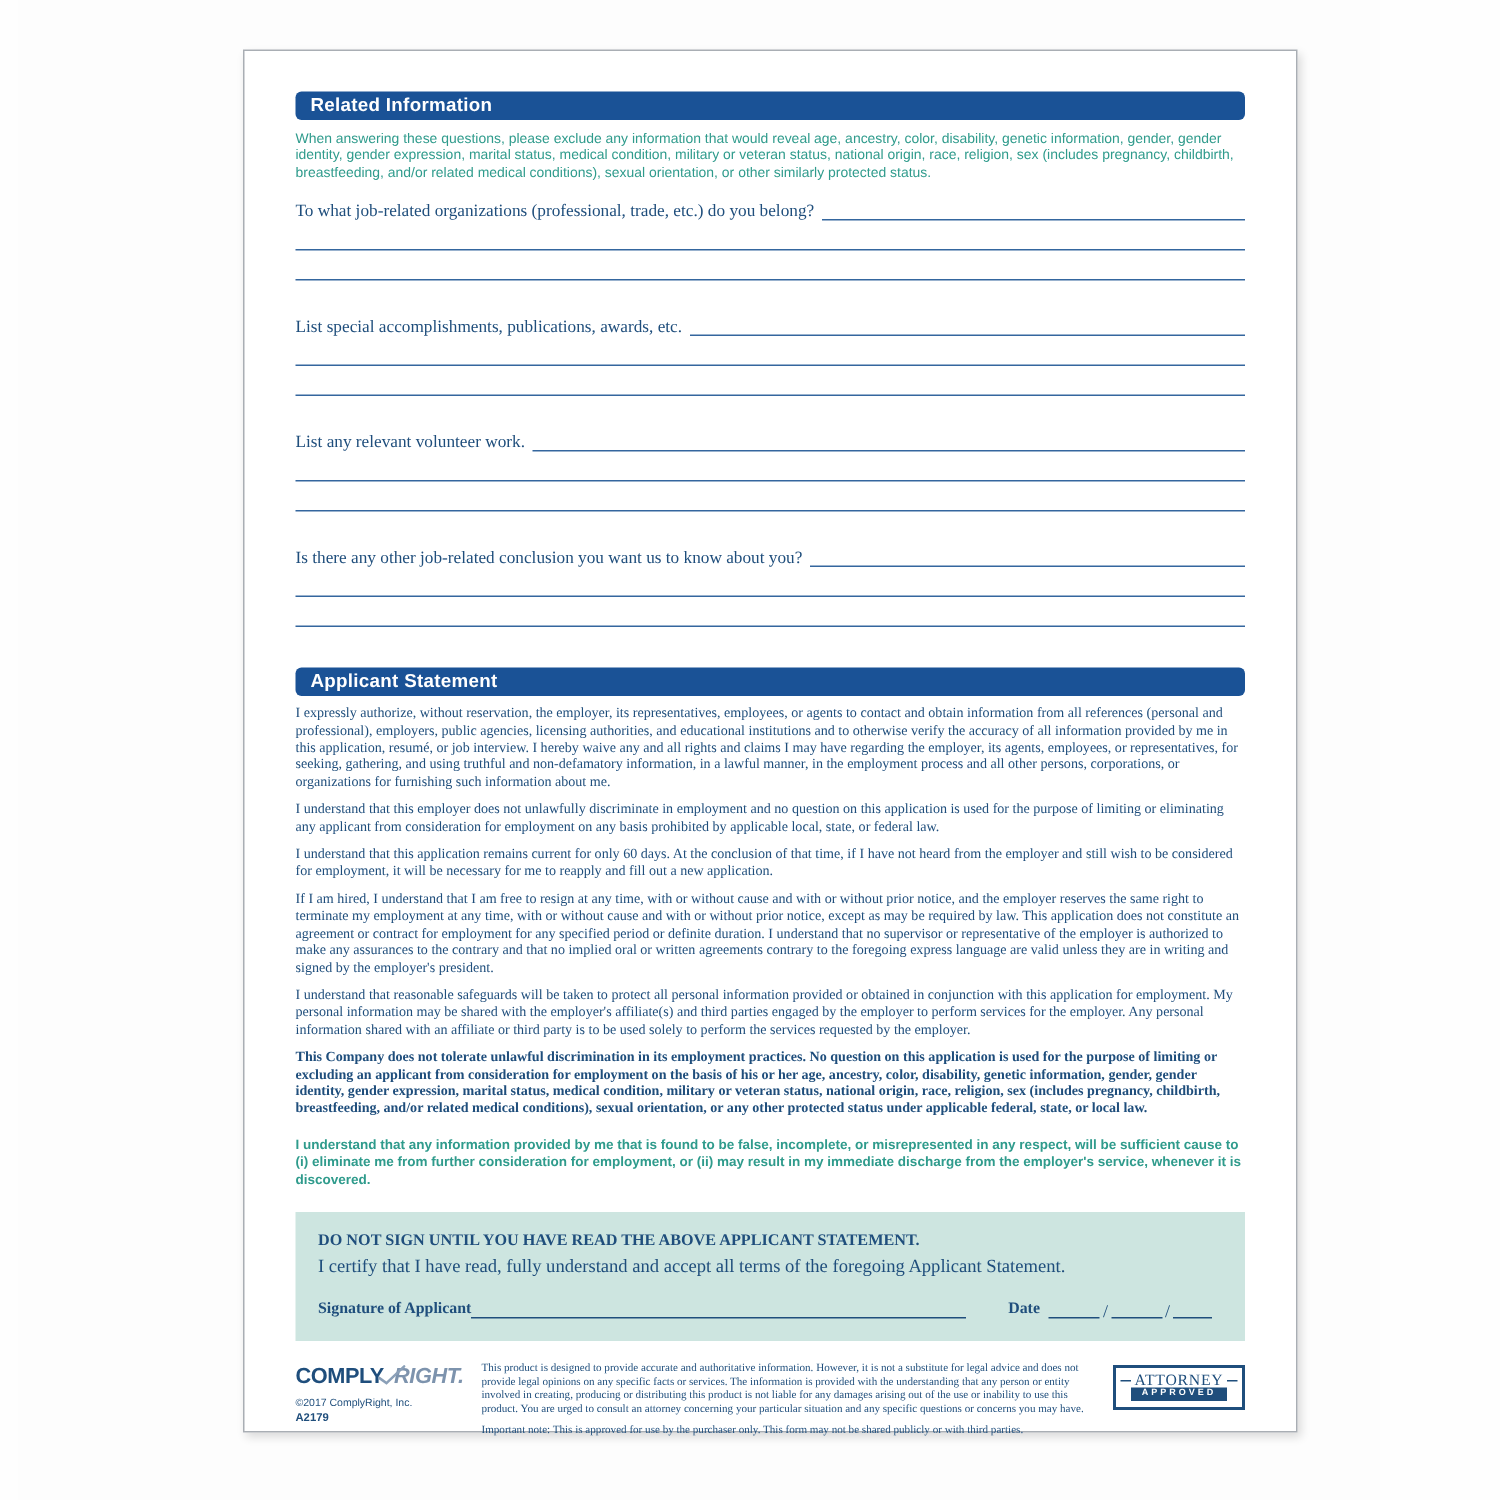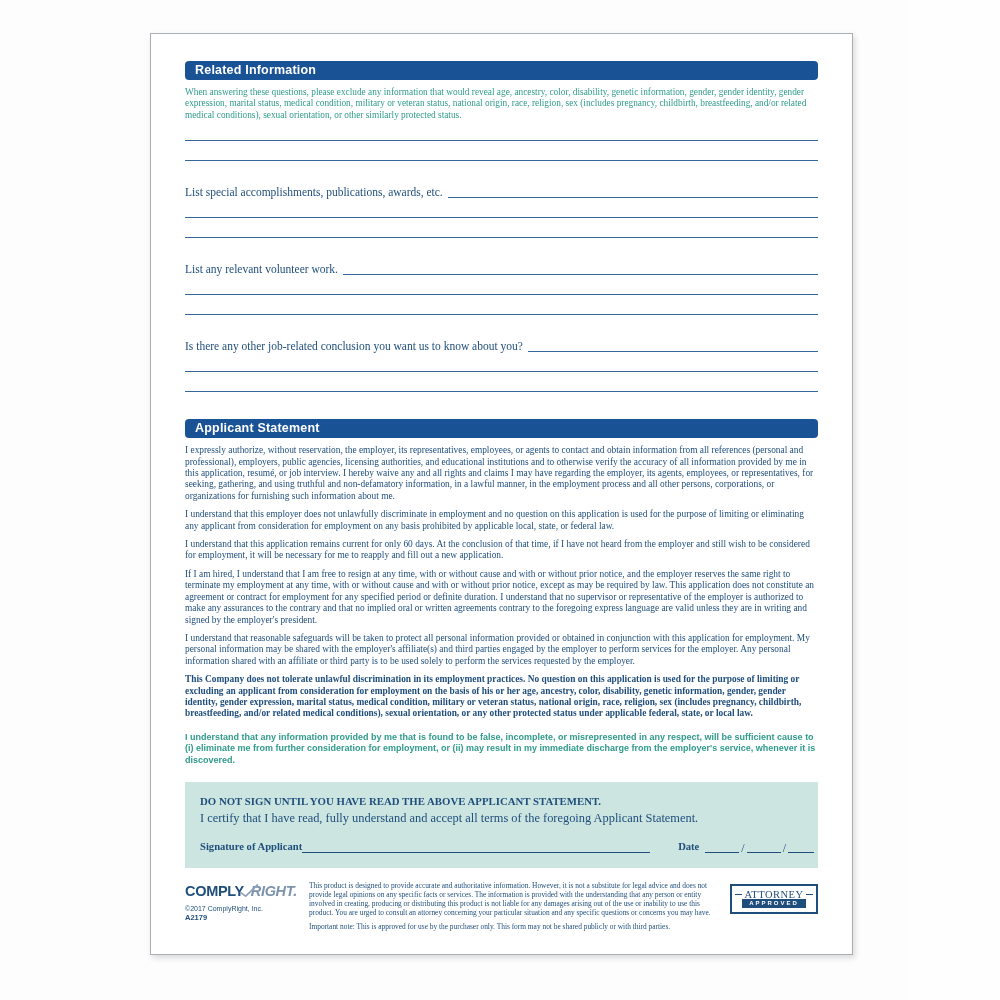--- a/index.html
+++ b/index.html
@@ -1,35 +1,35 @@
 <!DOCTYPE html>
 <html><head>
 <meta charset="utf-8">
 <style>
   * { margin:0; padding:0; box-sizing:border-box; }
   html,body { width:1000px; height:1000px; background:#fefefe; font-family:"Liberation Serif", serif; }
-  .canvas { position:relative; width:908px; height:1000px; background:#fdfdfd; }
+  .canvas { position:relative; width:908px; height:1000px; background:#fdfdfd;margin-left:12px; }
   .sheet {
     position:absolute; left:150px; top:33px; width:703px; height:922px;
     background:#ffffff; border:1px solid #a9aeb4;
     box-shadow:2px 3px 6px rgba(0,0,0,0.14);
     padding:0 34px;
   }
   
   .bar {
     height:19px; border-radius:4px; background:#1a5296;
     color:#ffffff; font-family:"Liberation Sans", sans-serif;
     font-weight:bold; font-size:12.5px; line-height:19px;
     padding-left:10px; letter-spacing:0.2px;
   }
   .bar.first { margin-top:27px; }
   .bar.second { margin-top:27px; }
   
   .intro {
-    margin-top:7px; color:#2f9b8c; font-family:Liberation Serif, serif;
+    margin-top:7px; color:#2f9b8c; font-family:Liberation Sans, sans-serif;
     font-size:9.3px; line-height:11.4px;
   }
   
   .q-row { display:flex; align-items:flex-end; color:#1f4e7c; font-size:11.5px; }
   .q-row.qm1 { margin-top:13px; }
   .q-row.qm  { margin-top:24px; }
   .q-label { white-space:nowrap; }
   .q-line { flex:1; border-bottom:1px solid #34669e; margin-left:5px; height:13px; }
   .a-line { height:20px; border-bottom:1px solid #34669e; }
   
@@ -38,21 +38,21 @@
     font-family:"Liberation Serif", serif;
   }
   .para.pfirst { margin-top:6px; }
   .para.bold-blue { font-weight:bold; }
   .para.bold-teal {
     font-weight:bold; color:#2f9b8c; font-family:"Liberation Sans", sans-serif;
     margin-top:12px; font-size:9.0px; line-height:11.6px;
   }
   
   .sig-box {
-    margin-top:15px; background:#cde5e0; padding:13px 4px 12px 15px;
+    margin-top:15px; background:#cde5e0; padding:13px 22px 12px 15px;
   }
   .sig-warning { color:#1f4e7c; font-weight:bold; font-size:10.8px; }
   .sig-certify { color:#1f4e7c; font-size:12.4px; margin-top:4px; }
   .sig-row { display:flex; align-items:flex-start; margin-top:15px; color:#1f4e7c; }
   .sig-label { font-weight:bold; font-size:10.6px; white-space:nowrap; }
   .sig-line { flex:1; border-bottom:1px solid #1f4e7c; height:12px; margin-right:28px; max-width:368px; }
   .date-label { font-weight:bold; font-size:10.6px; margin-left:auto; }
   .date-seg { border-bottom:1px solid #1f4e7c; height:12px; display:inline-block; }
   .date-seg.d1 { width:34px; margin-left:6px; }
   .date-seg.d2 { width:34px; }
@@ -86,20 +86,24 @@
 
 <div class="canvas">
   <div class="sheet">
 
     <div class="bar first">
       <span>Related Information</span>
     </div>
     <div class="intro">When answering these questions, please exclude any information that would reveal age, ancestry, color, disability, genetic information, gender, gender identity, gender expression, marital status, medical condition, military or veteran status, national origin, race, religion, sex (includes pregnancy, childbirth, breastfeeding, and/or related medical conditions), sexual orientation, or other similarly protected status.</div>
 
     <div>
+      <div class="q-row qm1">
+        <span class="q-label">To what job-related organizations (professional, trade, etc.) do you belong?</span>
+        <span class="q-line"></span>
+      </div>
       <div class="a-line"></div>
       <div class="a-line"></div>
     </div>
 
     <div>
       <div class="q-row qm">
         <span class="q-label">List special accomplishments, publications, awards, etc.</span>
         <span class="q-line"></span>
       </div>
       <div class="a-line"></div>

